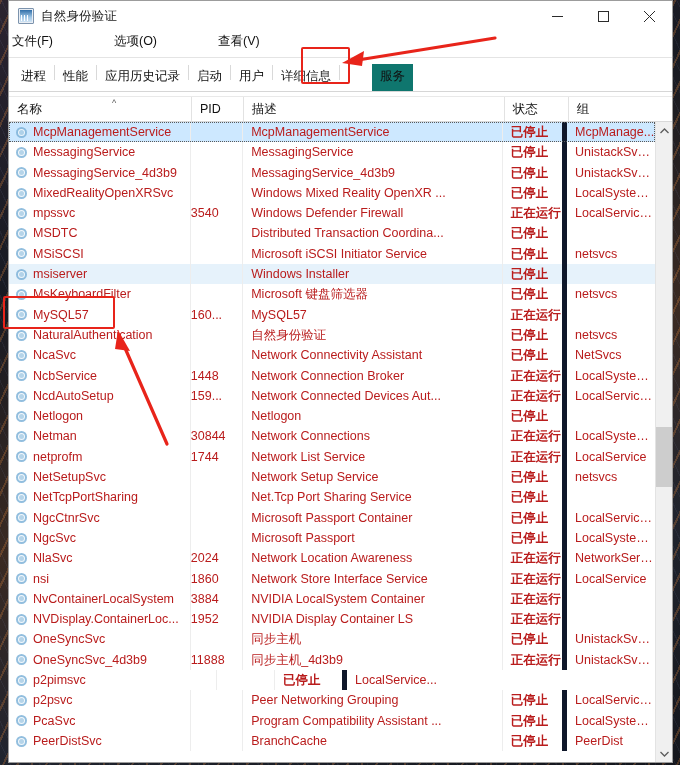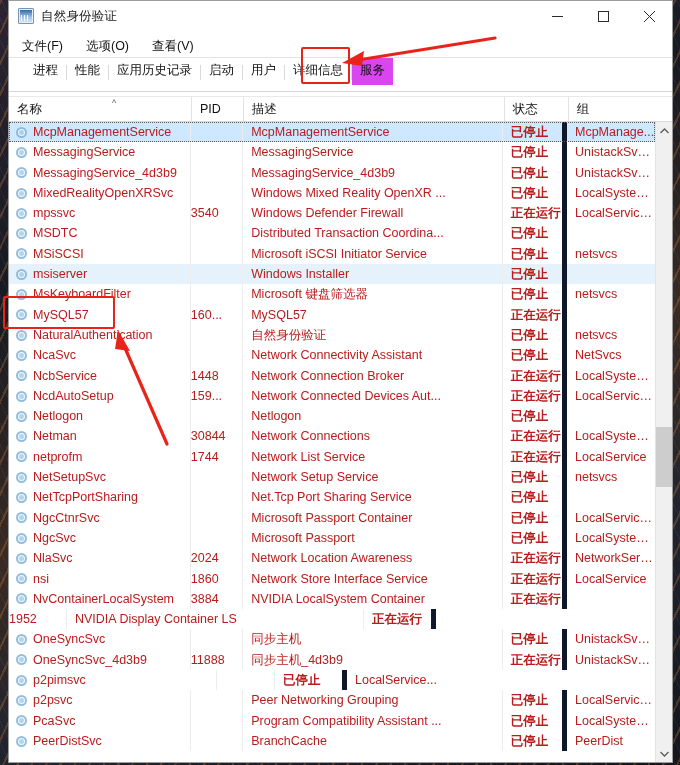--- a/index.html
+++ b/index.html
@@ -55,41 +55,43 @@
   .title-text{font-size:12.5px;color:#1a1a1a;letter-spacing:.2px;}
   .win-buttons{margin-left:auto;display:flex;height:30px;}
   .win-btn{
     width:46px;height:30px;display:flex;align-items:center;justify-content:center;
     color:#2b2b2b;
   }
   .win-btn svg{display:block;}
 
   
   .menubar{
-    height:26px;flex:0 0 26px;display:flex;align-items:flex-end;
-    padding-left:10px;background:#fff;
+    height:26px;flex:0 0 26px;display:flex;align-items:flex-start;
+    background:#fff;
     border-bottom:1px solid #e4e4e4;
+    gap:38px;
   }
   .menu-item{
     font-size:12.5px;color:#111;margin-right:17px;padding:2px 3px;
     white-space:nowrap;
   }
 
   
   .tabstrip{
-    height:33px;flex:0 0 33px;display:flex;align-items:flex-start;
-    padding-left:16px;background:#fff;
+    height:33px;flex:0 0 33px;display:flex;align-items:flex-end;
+    padding-left:4px;background:#fff;
     border-bottom:1px solid #d6d6d6;position:relative;
   }
   .tab{
     font-size:12.5px;color:#111;padding:4px 8px 6px 8px;
     white-space:nowrap;position:relative;
   }
   .tab.selected{
-    background:#d946ef;
+    background:#0f766e;
+    margin-left:32px;
   }
   .tab-sep{width:1px;height:15px;background:#d9d9d9;align-self:center;margin-bottom:4px;}
 
   
   .anno-box{
     position:absolute;border:2px solid #e8241a;border-radius:2px;
     pointer-events:none;
   }
   #tab-anno{left:301px;top:47px;width:45px;height:33px;}
   #mysql-anno{left:3px;top:296px;width:108px;height:29px;}
@@ -475,20 +477,24 @@
             <div class="cell c-name">
               <span class="svc-icon"></span>
               <span class="svc-name">NvContainerLocalSystem</span>
             </div>
             <div class="cell c-pid">3884</div>
             <div class="cell c-desc">NVIDIA LocalSystem Container</div>
             <div class="cell c-status">正在运行</div>
             <div class="cell c-group"></div>
           </div>
           <div class="row">
+            <div class="cell c-name">
+              <span class="svc-icon"></span>
+              <span class="svc-name">NVDisplay.ContainerLoc...</span>
+            </div>
             <div class="cell c-pid">1952</div>
             <div class="cell c-desc">NVIDIA Display Container LS</div>
             <div class="cell c-status">正在运行</div>
             <div class="cell c-group"></div>
           </div>
           <div class="row">
             <div class="cell c-name">
               <span class="svc-icon"></span>
               <span class="svc-name">OneSyncSvc</span>
             </div>

